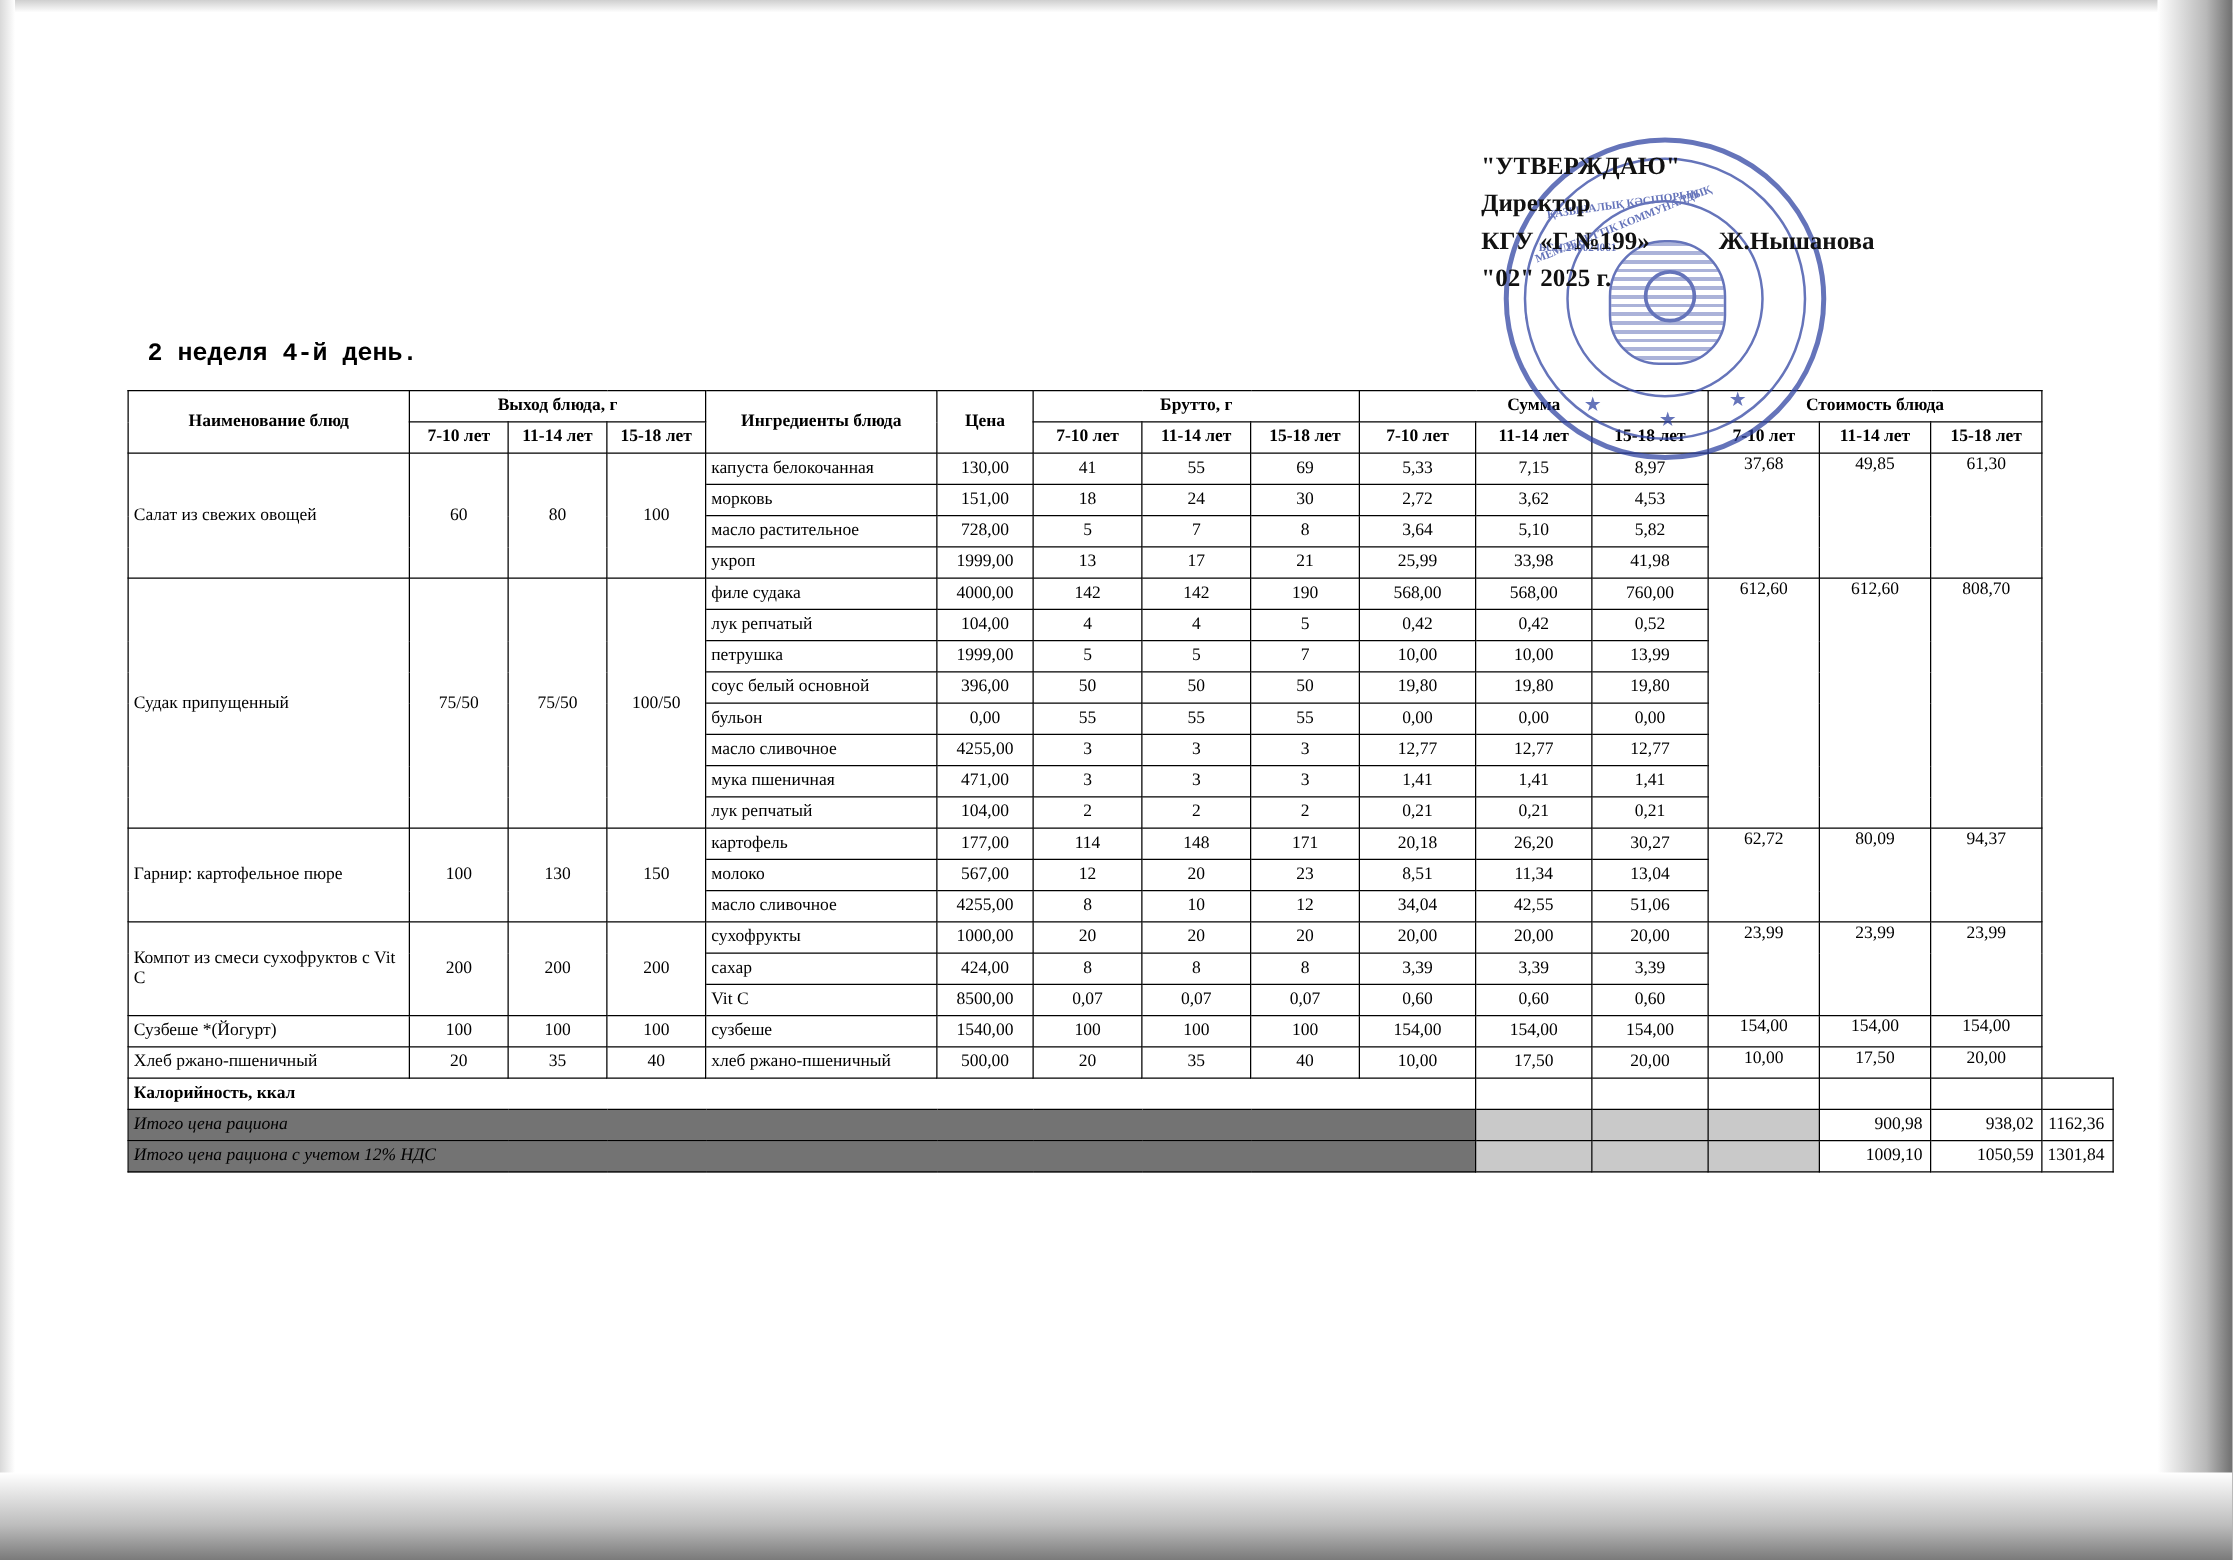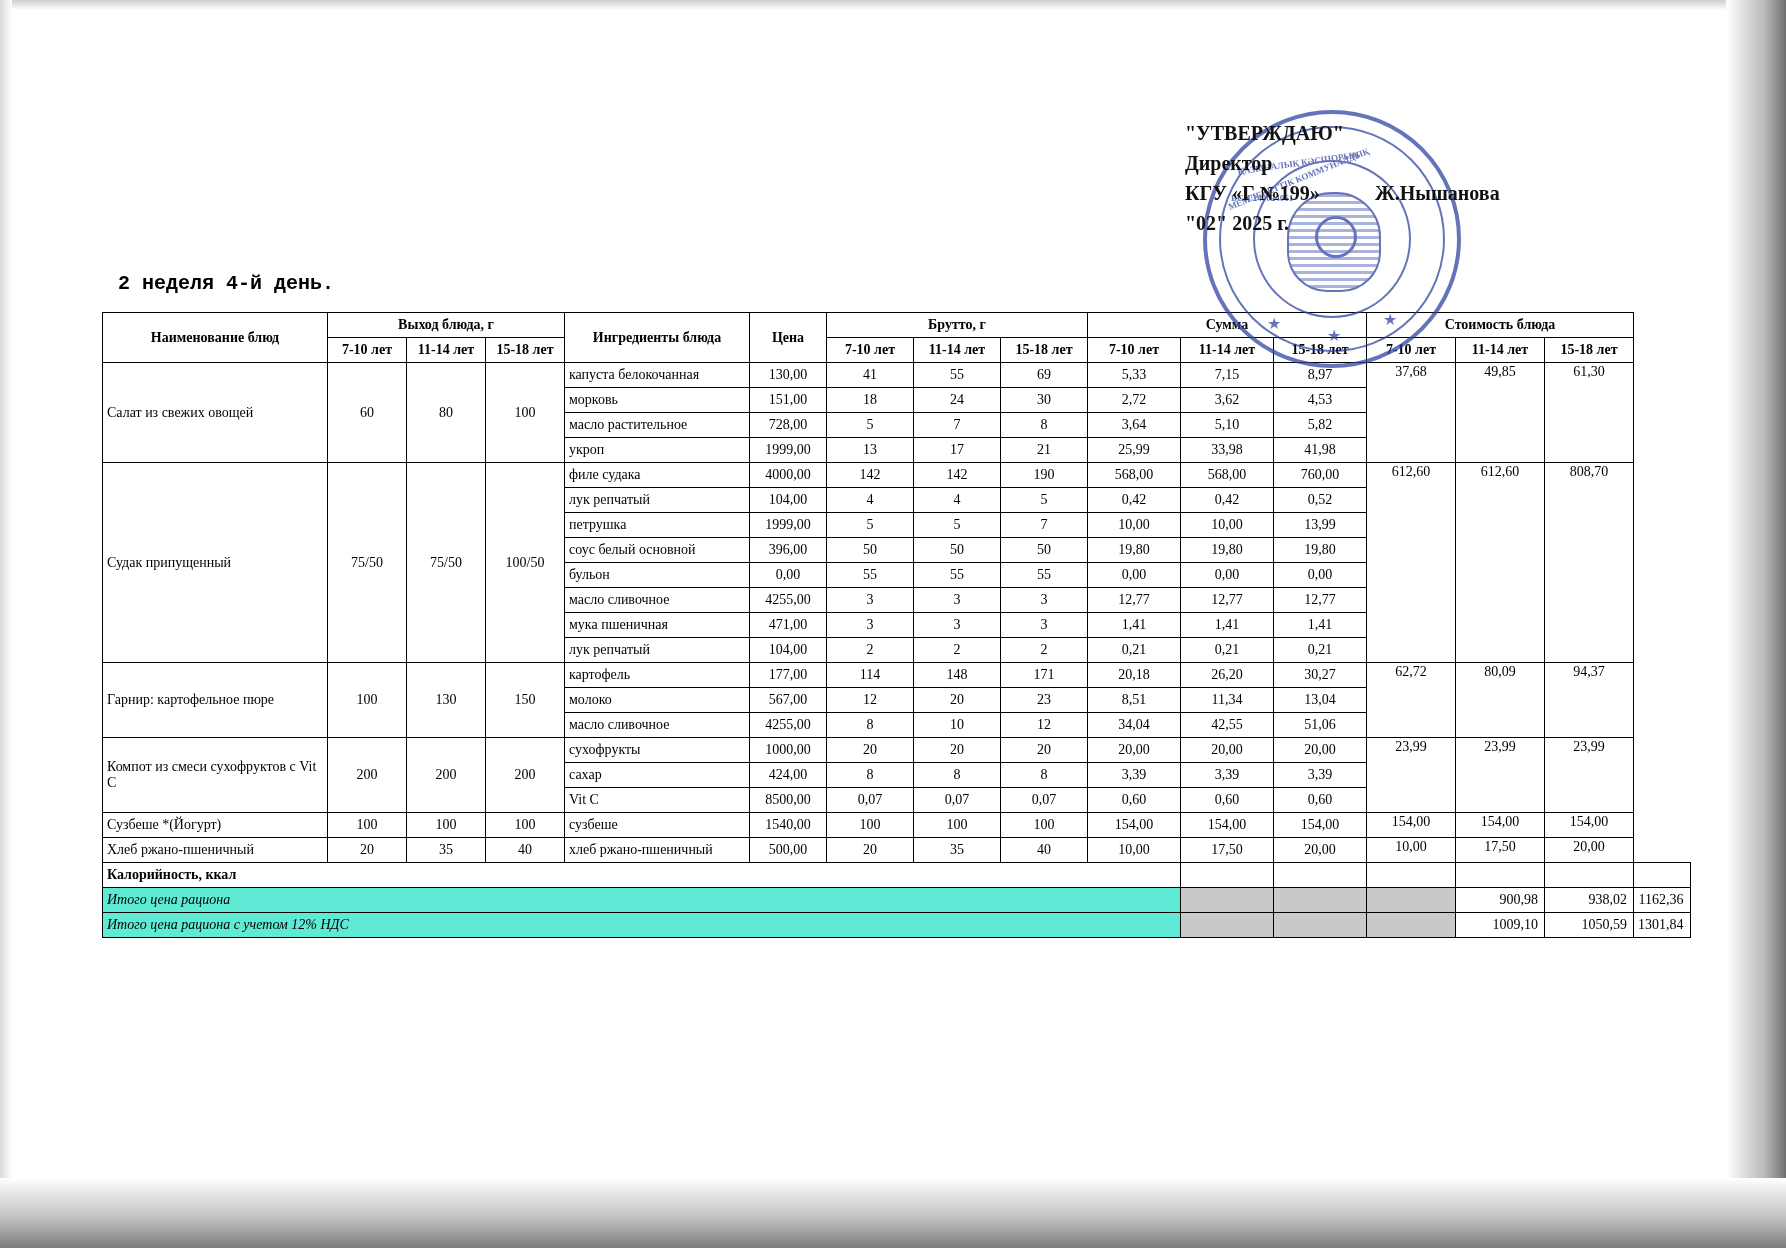--- a/index.html
+++ b/index.html
@@ -135,21 +135,21 @@
   .w-price{ width: 68px; }
   .w-gr   { width: 78px; }
   .w-sum  { width: 84px; }
   .w-cost { width: 80px; }
 
   .kcal-row td { height: 26px; }
 
   .totals-row td {
     font-style: italic;
     font-weight: bold;
-    background: #5eead4;
+    background: #737373;
   }
   .totals-row td.val {
     font-style: normal;
     background: #ffffff;
     text-align: right;
     padding-right: 6px;
   }
   .totals-row td.blank-gray { background: #c9c9c9; }
   .totals-label { text-align: left; padding-left: 6px; }
 </style>

